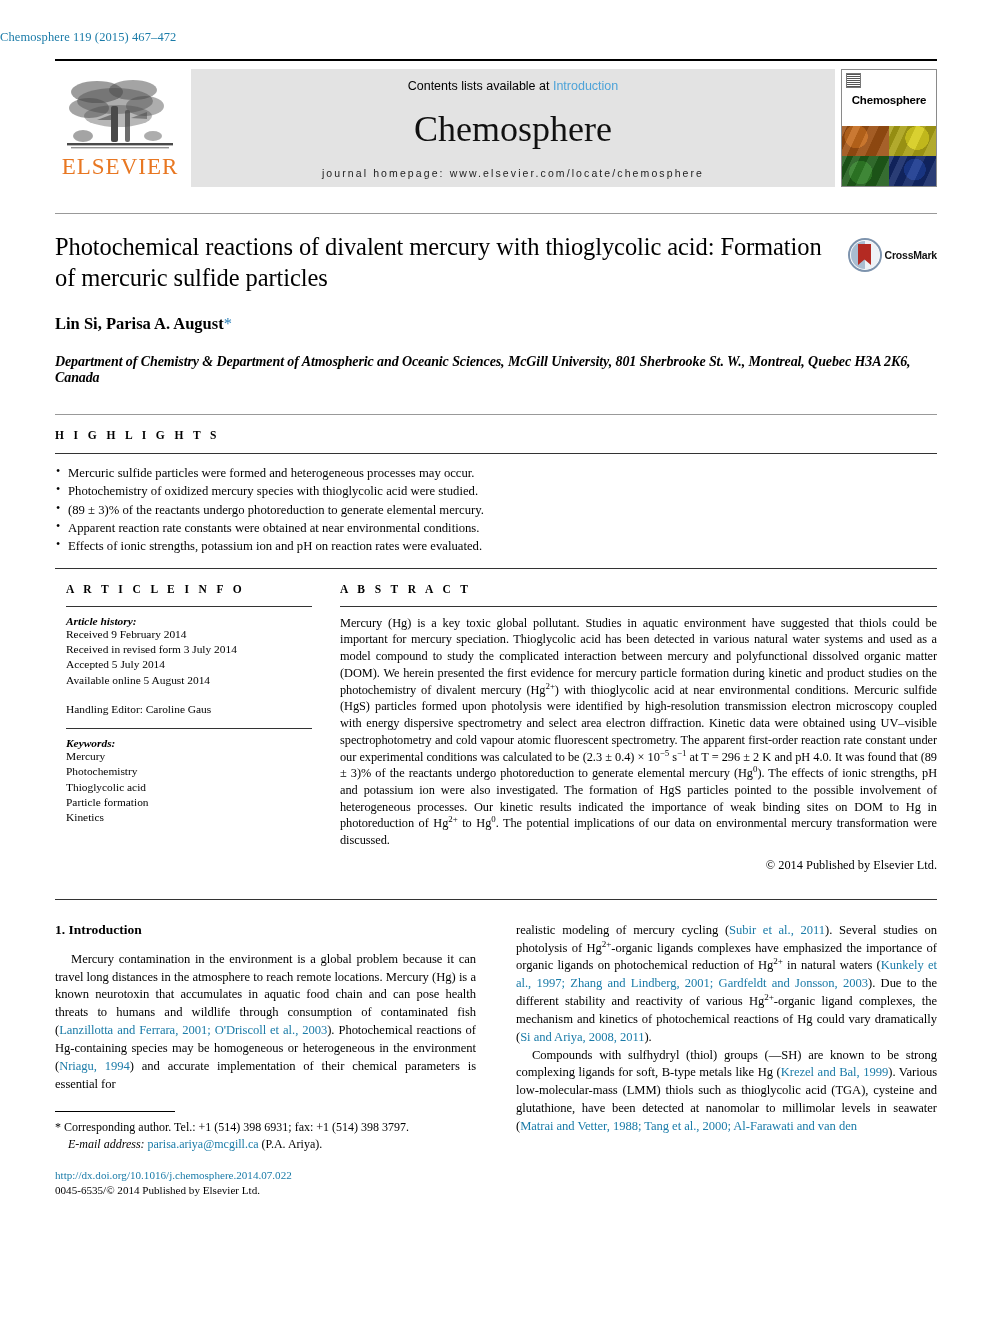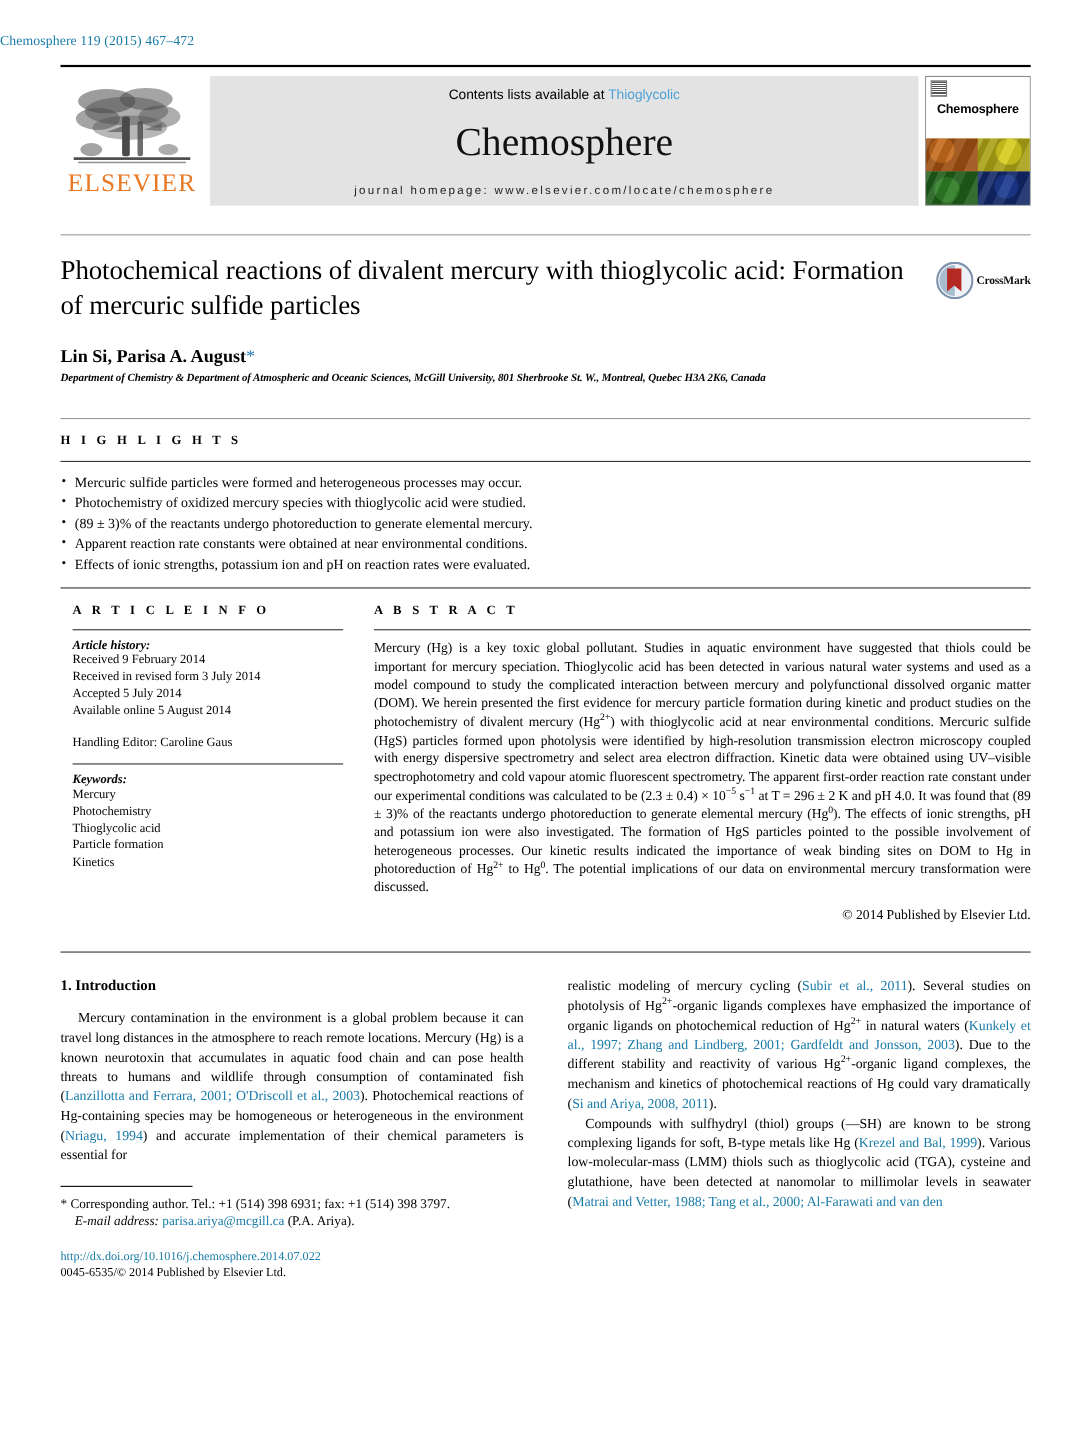--- a/index.html
+++ b/index.html
@@ -174,34 +174,34 @@
   .authors {
     font-family: "Liberation Serif", serif;
     font-size: 16.5px;
     font-weight: bold;
     margin-top: 20px;
   }
   .authors .star { color: #2a7fb8; font-weight: normal; }
   .affil {
     font-family: "Liberation Serif", serif;
     font-style: italic;
-    font-size: 10px;
-    font-weight: bold;
-    margin-top: 4px;
+    font-size: 14px;
+    font-weight: bold;
+    margin-top: 20px;
     letter-spacing: -.1px;
   }
   .crossmark {
     position: absolute;
     right: 0; top: 6px;
     display: flex;
     align-items: center;
     gap: 3px;
   }
   .crossmark-word {
-    font-family: Liberation Serif, serif;
+    font-family: Liberation Sans, sans-serif;
     font-weight: bold;
     font-size: 10.5px;
     color: #111;
     letter-spacing: -.2px;
   }
 
   
   .section-rule-top {
     margin: 28px 55px 0 55px;
     border-top: 0.9px solid #999;
@@ -365,21 +365,21 @@
           <ellipse cx="92" cy="60" rx="9" ry="5" opacity=".45"></ellipse>
           <rect x="6" y="67" width="106" height="2.4"></rect>
           <rect x="10" y="71" width="98" height="1.4" opacity=".6"></rect>
         </g>
       </svg>
       <div class="elsevier-word">ELSEVIER</div>
     </div>
 
     <div class="banner">
       <div class="banner-top">
-        <span>Contents lists available at </span><span class="sd">Thioglycolic</span>
+        <span>Contents lists available at </span><span class="sd">Introduction</span>
       </div>
       <div class="banner-title">Chemosphere</div>
       <div class="banner-bottom">journal homepage: www.elsevier.com/locate/chemosphere</div>
     </div>
 
     <div class="cover">
       <div class="cover-top">
         <div class="cover-elsevier-mark"></div>
         <div class="cover-journal">Chemosphere</div>
       </div>

